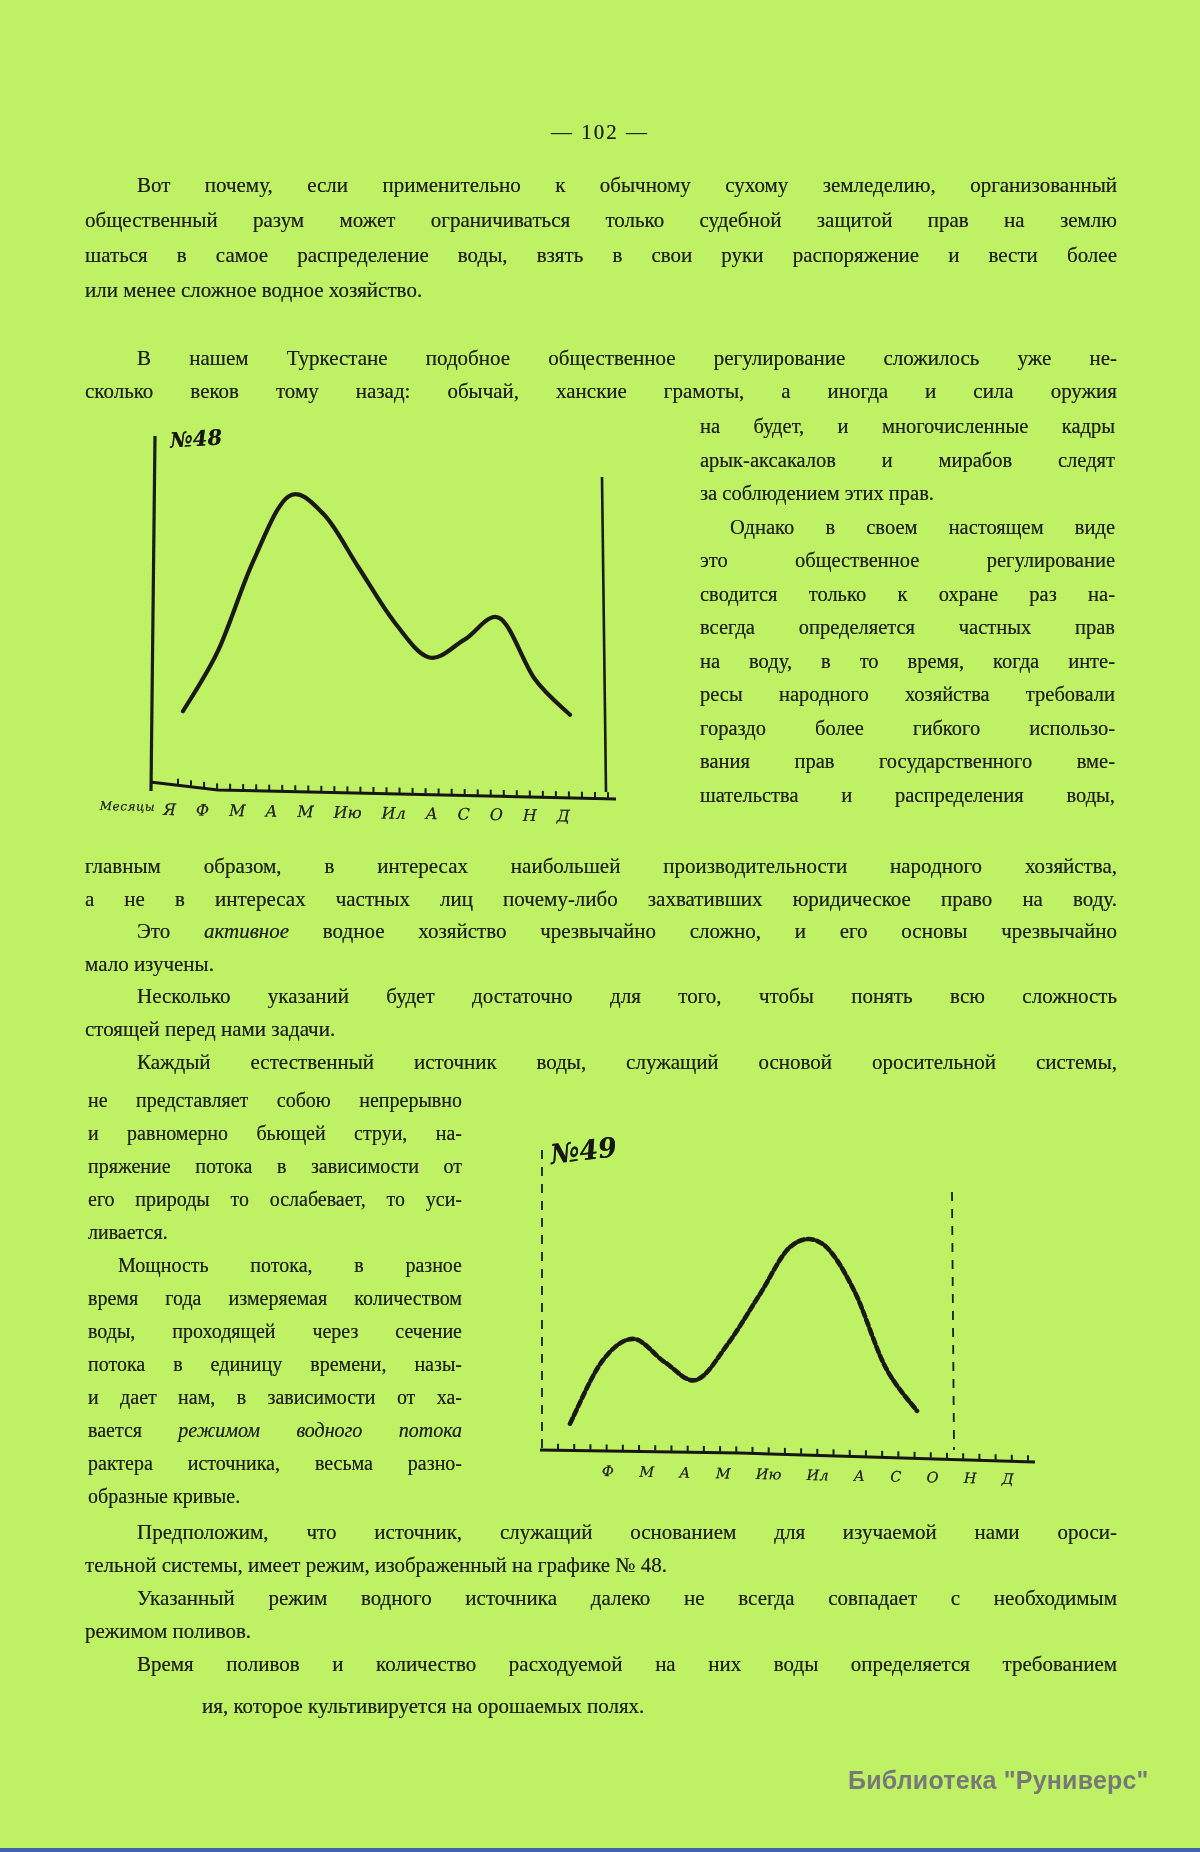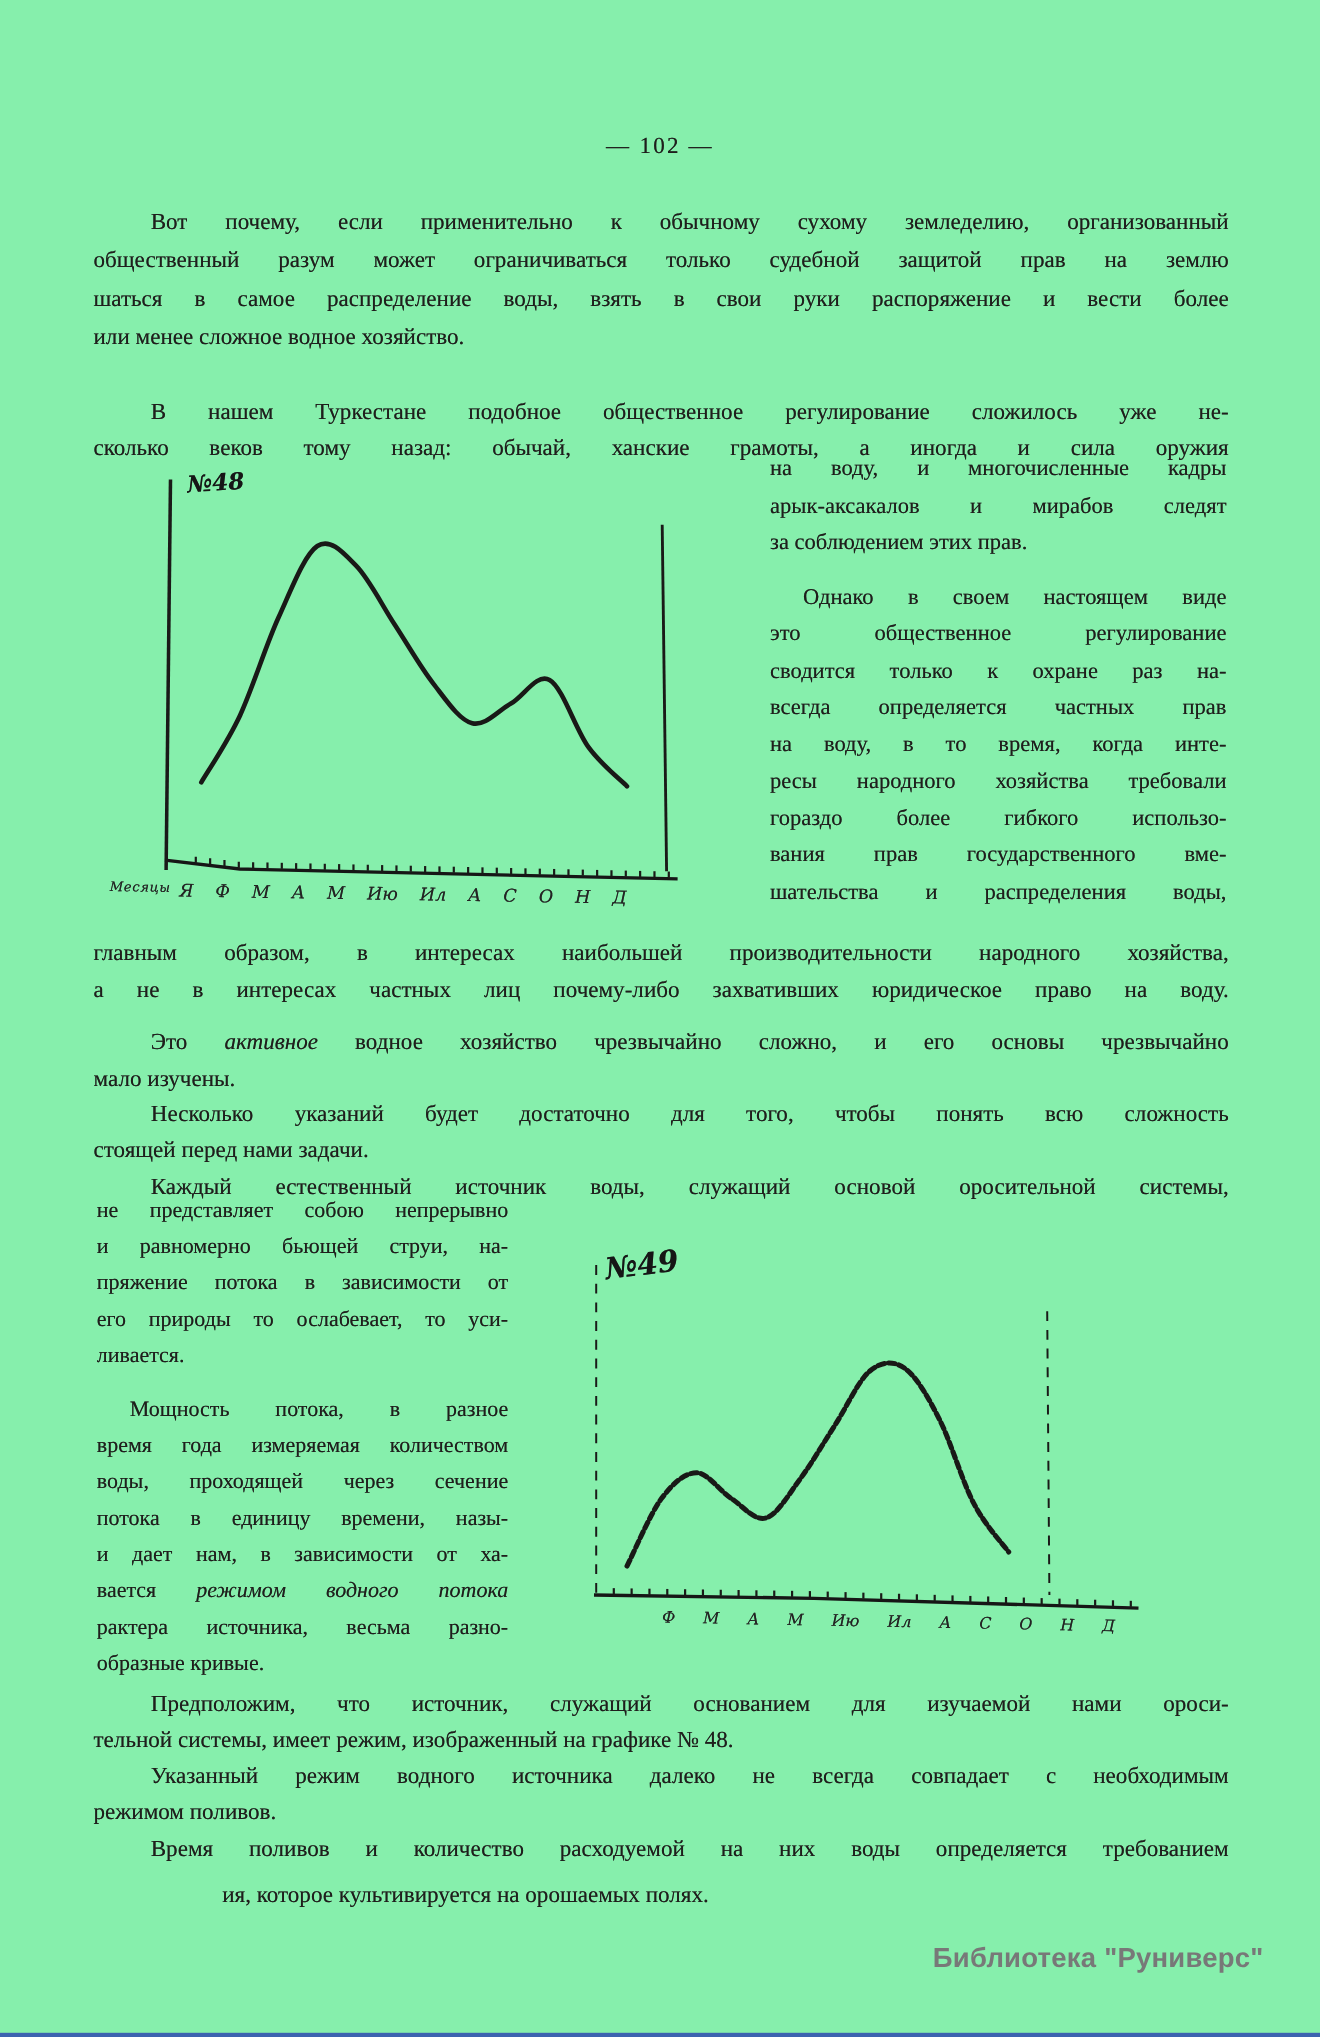--- a/index.html
+++ b/index.html
@@ -2,21 +2,21 @@
 <html><head>
 <meta charset="utf-8">
 <style>
   html,body{margin:0;padding:0;background:#e8e8e8;}
   #page{position:relative;width:1200px;height:1852px;margin:0 auto;background:#fcfbf7;
         font-family:"Liberation Serif",serif;color:#1f1e1c;overflow:hidden;
         text-shadow:0 0 .5px rgba(25,25,25,.65);}
   .blk{position:absolute;}
   .tline{display:block;text-align:justify;text-align-last:justify;}
   .tline.nj{text-align-last:auto;}
-  .i1{padding-left:52px;margin-top:16px;}
+  .i1{padding-left:52px;}
   .i2{padding-left:117px;}
   .fw{left:85px;width:1032px;font-size:21px;line-height:33px;}
   .lh35{line-height:35px;}
   .colR{left:700px;width:415px;font-size:20.5px;line-height:33.5px;}
   .colL{left:88px;width:374px;font-size:20px;line-height:33px;}
   .colR .i1,.colL .i1{padding-left:30px;}
   em{font-style:italic;}
   .pagenum{left:0;top:120px;width:1200px;text-align:center;font-size:21px;letter-spacing:2px;}
   .chart{position:absolute;}
   .chart svg{display:block;}
@@ -31,21 +31,21 @@
   #months49{left:602px;top:1463px;width:412px;font-size:14.5px;transform:rotate(1.1deg);transform-origin:left top;}
   .wm{font-family:"Liberation Sans",sans-serif;font-weight:bold;font-size:25px;color:#787878;
       text-shadow:none;letter-spacing:.2px;}
   #wm{left:848px;top:1766px;}
   #accentbar{position:absolute;left:0;right:0;bottom:0;height:4px;}
   #p9 .tline+ .tline{margin-top:9px;}
 </style>
 </head>
 <body>
 
-<div id="page" style="background: #86efac;">
+<div id="page" style="background: #bef264;">
 
   <div class="blk pagenum">— 102 —</div>
 
   <div class="blk fw lh35" style="top:168px;">
       <div class="tline i1">Вот почему, если применительно к обычному сухому земледелию, организованный</div>
       <div class="tline">общественный разум может ограничиваться только судебной защитой прав на землю</div>
       <div class="tline">шаться в самое распределение воды, взять в свои руки распоряжение и  вести более</div>
       <div class="tline nj">или менее сложное водное хозяйство.</div>
     </div>
 
@@ -109,21 +109,21 @@
         <span>Ил</span>
         <span>А</span>
         <span>С</span>
         <span>О</span>
         <span>Н</span>
         <span>Д</span>
       </span>
   </div>
 
   <div class="blk colR" style="top:410px;">
-      <div class="tline">на  воду, и  многочисленные   кадры</div>
+      <div class="tline">на  будет, и  многочисленные   кадры</div>
       <div class="tline">арык-аксакалов  и  мирабов  следят</div>
       <div class="tline nj">за  соблюдением  этих  прав.</div>
       <div class="tline i1">Однако  в  своем  настоящем виде</div>
       <div class="tline">это  общественное   регулирование</div>
       <div class="tline">сводится  только  к  охране  раз  на-</div>
       <div class="tline">всегда определяется частных прав</div>
       <div class="tline">на  воду,  в то  время,  когда  инте-</div>
       <div class="tline">ресы народного хозяйства требовали</div>
       <div class="tline">гораздо  более  гибкого  использо-</div>
       <div class="tline">вания  прав  государственного  вме-</div>

